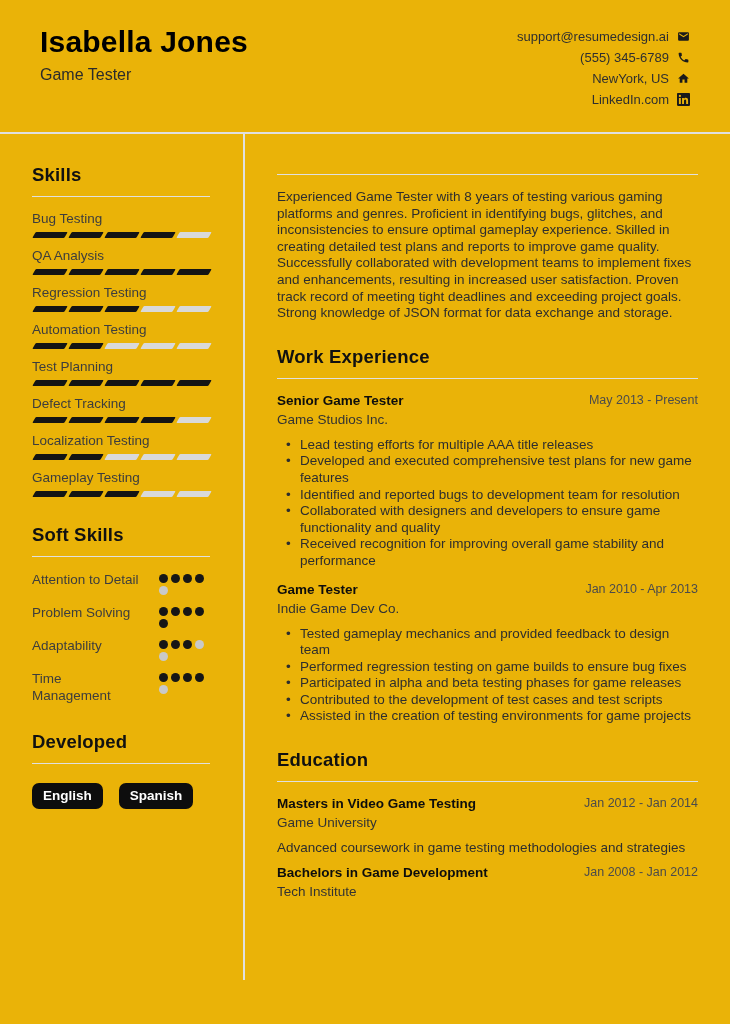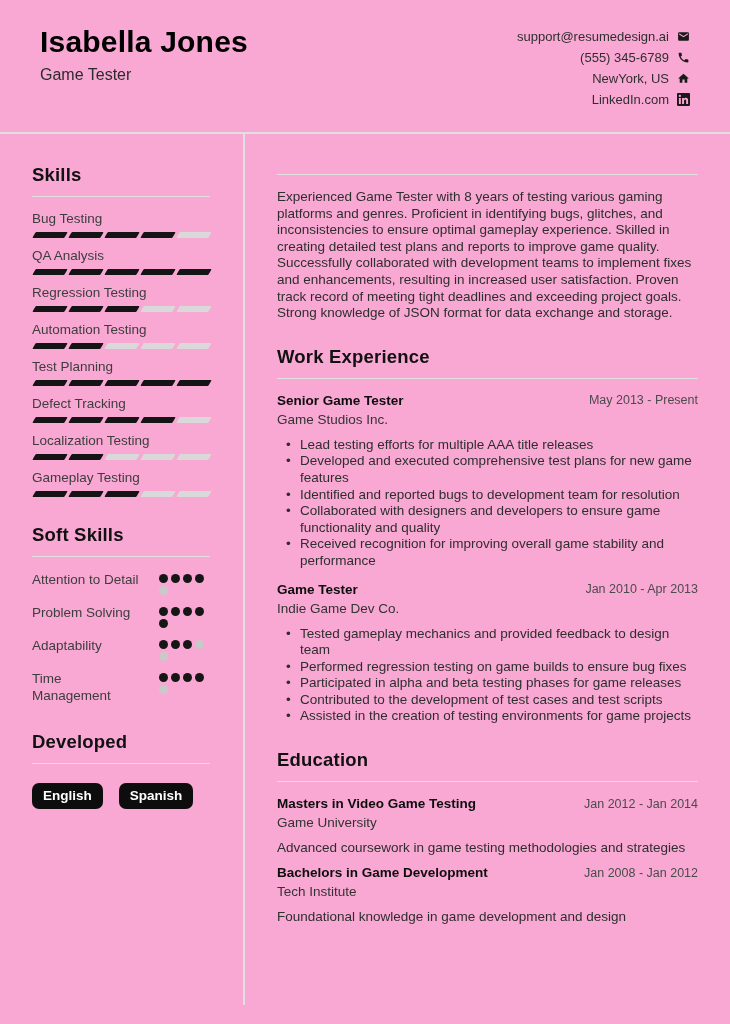--- a/index.html
+++ b/index.html
@@ -3,21 +3,21 @@
 <meta charset="utf-8">
 <style>
   :root{
     --accent:#141414; --bar-empty:#d9d9d9; --dot-filled:#161616; --dot-empty:#c9c9c9;
     --rule:#e0e0e0; --pill-bg:#0d0d0d; --pill-text:#ffffff;
     --ink:#111111; --body-ink:#2e2e2e; --muted:#3d3d3d; --date-ink:#4b4b4b;
   }
   *{box-sizing:border-box;margin:0;padding:0;}
   html,body{background:#ffffff;}
   body{font-family:"Liberation Sans",sans-serif;color:var(--body-ink);}
-  .page{width:730px;height:1024px;margin:0 auto;background:#f9a8d4;overflow:hidden;position:relative;}
+  .page{width:730px;height:1024px;margin:0 auto;background:#eab308;overflow:hidden;position:relative;}
 
   
   header{display:flex;justify-content:space-between;align-items:flex-start;
          padding:24px 40px 22px 40px;border-bottom:2px solid var(--rule);}
   .name{font-size:30px;font-weight:bold;color:#000;letter-spacing:.2px;line-height:36px;}
   .role{font-size:16px;color:#2b2b2b;margin-top:6px;}
   .contact-block{text-align:center;padding-top:2px;}
   .contact-row{display:flex;justify-content:flex-end;align-items:center;font-size:13px;
                color:#2f2f2f;line-height:21px;}
   .contact-icon{width:13px;height:13px;margin-left:8px;display:inline-flex;}
@@ -49,21 +49,21 @@
   .dot{width:9px;height:9px;border-radius:50%;background:var(--dot-empty);}
   .dot.filled{background:var(--dot-filled);}
 
   
   .pills{display:flex;gap:16px;margin-top:19px;}
   .pill{background:var(--pill-bg);color:var(--pill-text);font-size:13.5px;font-weight:bold;
         padding:5px 11px;border-radius:7px;line-height:16px;}
 
   
   .summary-text{font-size:13.5px;line-height:16.6px;color:var(--body-ink);}
-  .entry-head{display:flex;justify-content:space-between;align-items:center;}
+  .entry-head{display:flex;justify-content:space-between;align-items:flex-start;}
   .entry-title{font-size:13.5px;font-weight:bold;color:#0d0d0d;}
   .entry-date{font-size:12.5px;color:var(--date-ink);white-space:nowrap;margin-left:18px;}
   .entry-sub{font-size:13.5px;color:#333;margin-top:3px;line-height:17px;}
   .job{margin-bottom:12px;}
   .bullets{margin-top:9px;}
   .bullet{display:flex;padding-left:9px;font-size:13.5px;line-height:16.6px;color:var(--body-ink);}
   .marker{flex:0 0 14px;width:14px;}
   .btext{flex:1;}
   .edu{margin-bottom:9px;}
   .edu-desc{font-size:13.5px;color:var(--body-ink);margin-top:8px;line-height:17px;}
@@ -343,20 +343,19 @@
               </div>
               <div class="entry-sub">Game University</div>
               <div class="edu-desc">Advanced coursework in game testing methodologies and strategies</div>
             </article>
             <article class="edu">
               <div class="entry-head">
                 <span class="entry-title">Bachelors in Game Development</span>
                 <span class="entry-date">Jan 2008 - Jan 2012</span>
               </div>
               <div class="entry-sub">Tech Institute</div>
-              <div class="edu-desc">Foundational knowledge in game development and design</div>
             </article>
           </div>
       </section>
     </main>
 
   </div>
 </div>
 
 </body></html>

